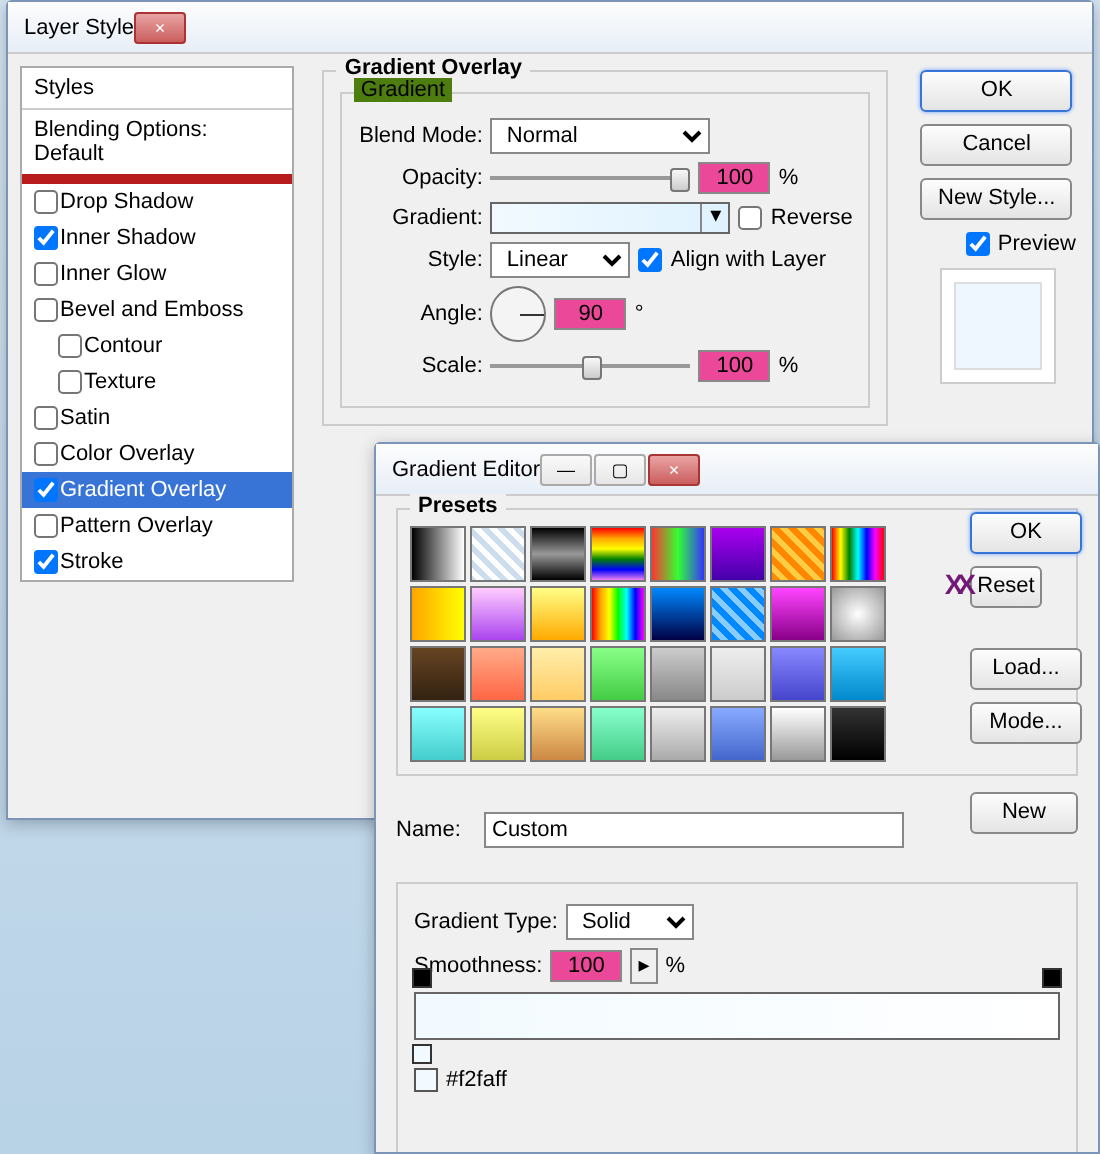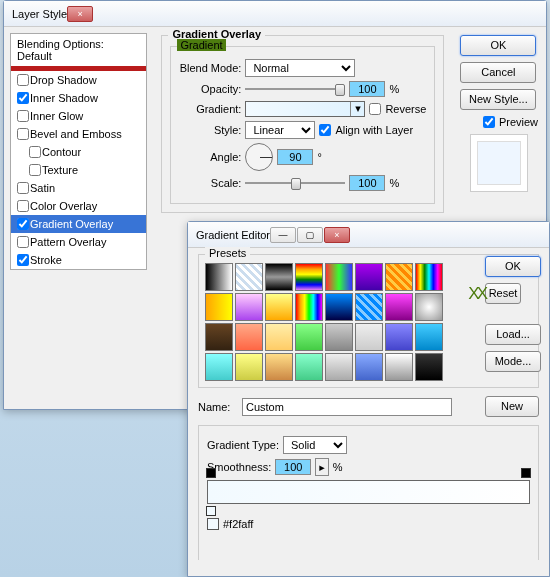--- a/index.html
+++ b/index.html
@@ -13,32 +13,32 @@
 .styles-panel{width:138px;border:1px solid #aaa;background:#fff}
 .sp-hdr{padding:4px 6px;border-bottom:1px solid #ccc}
 .sp-sub{padding:4px 6px;border-bottom:5px solid #b91c1c;color:#000}
 .sp-item{padding:3px 6px;display:flex;align-items:center;gap:1px;cursor:default}
 .sp-item.sel{background:#3874d6;color:#fff}
 .sp-item.indent{padding-left:18px}
 input[type=checkbox]{width:12px;height:12px}
 .main-panel{flex:1;padding:2px 6px}
 .gb{border:1px solid #ccc;padding:6px 8px 8px;margin-bottom:6px;position:relative}
 .gb-title{position:absolute;top:-8px;left:6px;background:#f0f0f0;padding:0 4px;font-weight:bold}
-.gb-title.nb{font-weight:normal}
+.gb-title.nb{font-weight:bold}
 .gb-inner{border:1px solid #ccc;padding:8px;margin-top:4px;position:relative}
 .gb-inner-title{position:absolute;top:-8px;left:6px;background:#4d7c0f;padding:0 3px}
 .row{display:flex;align-items:center;margin:4px 0;gap:4px}
 .row label.lbl{width:62px;text-align:right}
 select,input.txt{border:1px solid #888;background:#fff;padding:1px 3px;height:18px}
 .slider{flex:0 0 100px;height:16px;position:relative}
 .slider:before{content:"";position:absolute;top:7px;left:0;right:0;height:2px;background:#999}
 .slider:after{content:"";position:absolute;top:3px;width:8px;height:10px;background:linear-gradient(#f8f8f8,#ccc);border:1px solid #777;border-radius:2px}
 .slider.s100:after{right:0}
 .slider.s50:after{left:46px}
-.numbox{width:36px;border:1px solid #888;text-align:center;padding:1px;background:#7dd3fc}
+.numbox{width:36px;border:1px solid #888;text-align:center;padding:1px;background:#ec4899}
 .gradsw{width:120px;height:16px;border:1px solid #666;background:linear-gradient(to right,#f2faff,#dff2ff)}
 .gradsw .dd{float:right;width:14px;height:14px;border-left:1px solid #888;text-align:center;line-height:12px}
 .dial{width:28px;height:28px;border:1px solid #777;border-radius:50%;background:#f4f4f4;position:relative}
 .dial:after{content:"";position:absolute;top:13px;left:14px;width:12px;height:1px;background:#333}
 .btn{display:block;width:76px;height:21px;border:1px solid #888;background:linear-gradient(#fdfdfd,#e4e4e4);text-align:center;line-height:19px;border-radius:3px;margin-bottom:6px}
 .btn.hl{border:1px solid #3874d6;box-shadow:0 0 2px #6aa2ff}
 .rp{width:82px;padding:2px}
 .rp .prev-check{margin:4px 0 6px;display:flex;align-items:center;gap:4px;justify-content:flex-end}
 .prev-sw{width:58px;height:58px;border:1px solid #ccc;background:#fff;margin:4px auto;padding:6px}
 .prev-sw div{width:100%;height:100%;background:#eef6ff;border:1px solid #ddd}
@@ -91,20 +91,21 @@
 
 <div class="win" style="left:3px;top:0;width:544px;height:410px">
  <div class="tb">
   <span>Layer Style</span>
   <div class="tb-ctrl">
    <div class="tb-btn tb-close">×</div>
   </div>
  </div>
  <div class="dlg-body">
   <div class="styles-panel">
+   <div class="sp-hdr">Styles</div>
    <div class="sp-sub">Blending Options: Default</div>
    <div class="sp-item">
           <input type="checkbox" style="">
           <span>Drop Shadow</span>
         </div>
    <div class="sp-item">
           <input type="checkbox" checked="" style="">
           <span>Inner Shadow</span>
         </div>
    <div class="sp-item">
@@ -249,21 +250,21 @@
           <div class="sw s28"></div>
           <div class="sw s29"></div>
           <div class="sw s30"></div>
           <div class="sw s31"></div>
    </div>
   </div>
 
   <div class="row">
    <label style="width:40px">Name:</label>
    <input class="txt" style="width: 210px;" value="Custom">
-   <div class="btn" style="width:54px;margin:0 0 0 auto">New</div>
+   <div class="btn" style="width:54px;margin:0 0 16px auto">New</div>
   </div>
 
   <div class="gb" style="margin-top:8px;border-bottom:none;padding-bottom:30px">
    <div class="row">
     <label>Gradient Type:</label>
     <select style="width:64px"><option>Solid</option></select>
    </div>
    <div class="row">
     <label>Smoothness:</label>
     <span class="numbox">100</span>
@@ -281,15 +282,15 @@
    </div>
   </div>
 
   <div style="position:absolute;right:4px;top:8px;width:60px">
    <div class="btn hl" style="width:56px">OK</div>
    <div class="btn" style="width:36px">Reset</div>
    <div style="height:14px"></div>
    <div class="btn" style="width:56px">Load...</div>
    <div class="btn" style="width:56px">Mode...</div>
   </div>
-  <div style="position:absolute;right:64px;top:36px;color:#4d7c0f;font-weight:normal;font-size:17px;letter-spacing:-3px">XX</div>
+  <div style="position:absolute;right:64px;top:36px;color:#701a75;font-weight:bold;font-size:14px;letter-spacing:-3px">XX</div>
  </div>
 </div>
 
 </body></html>

